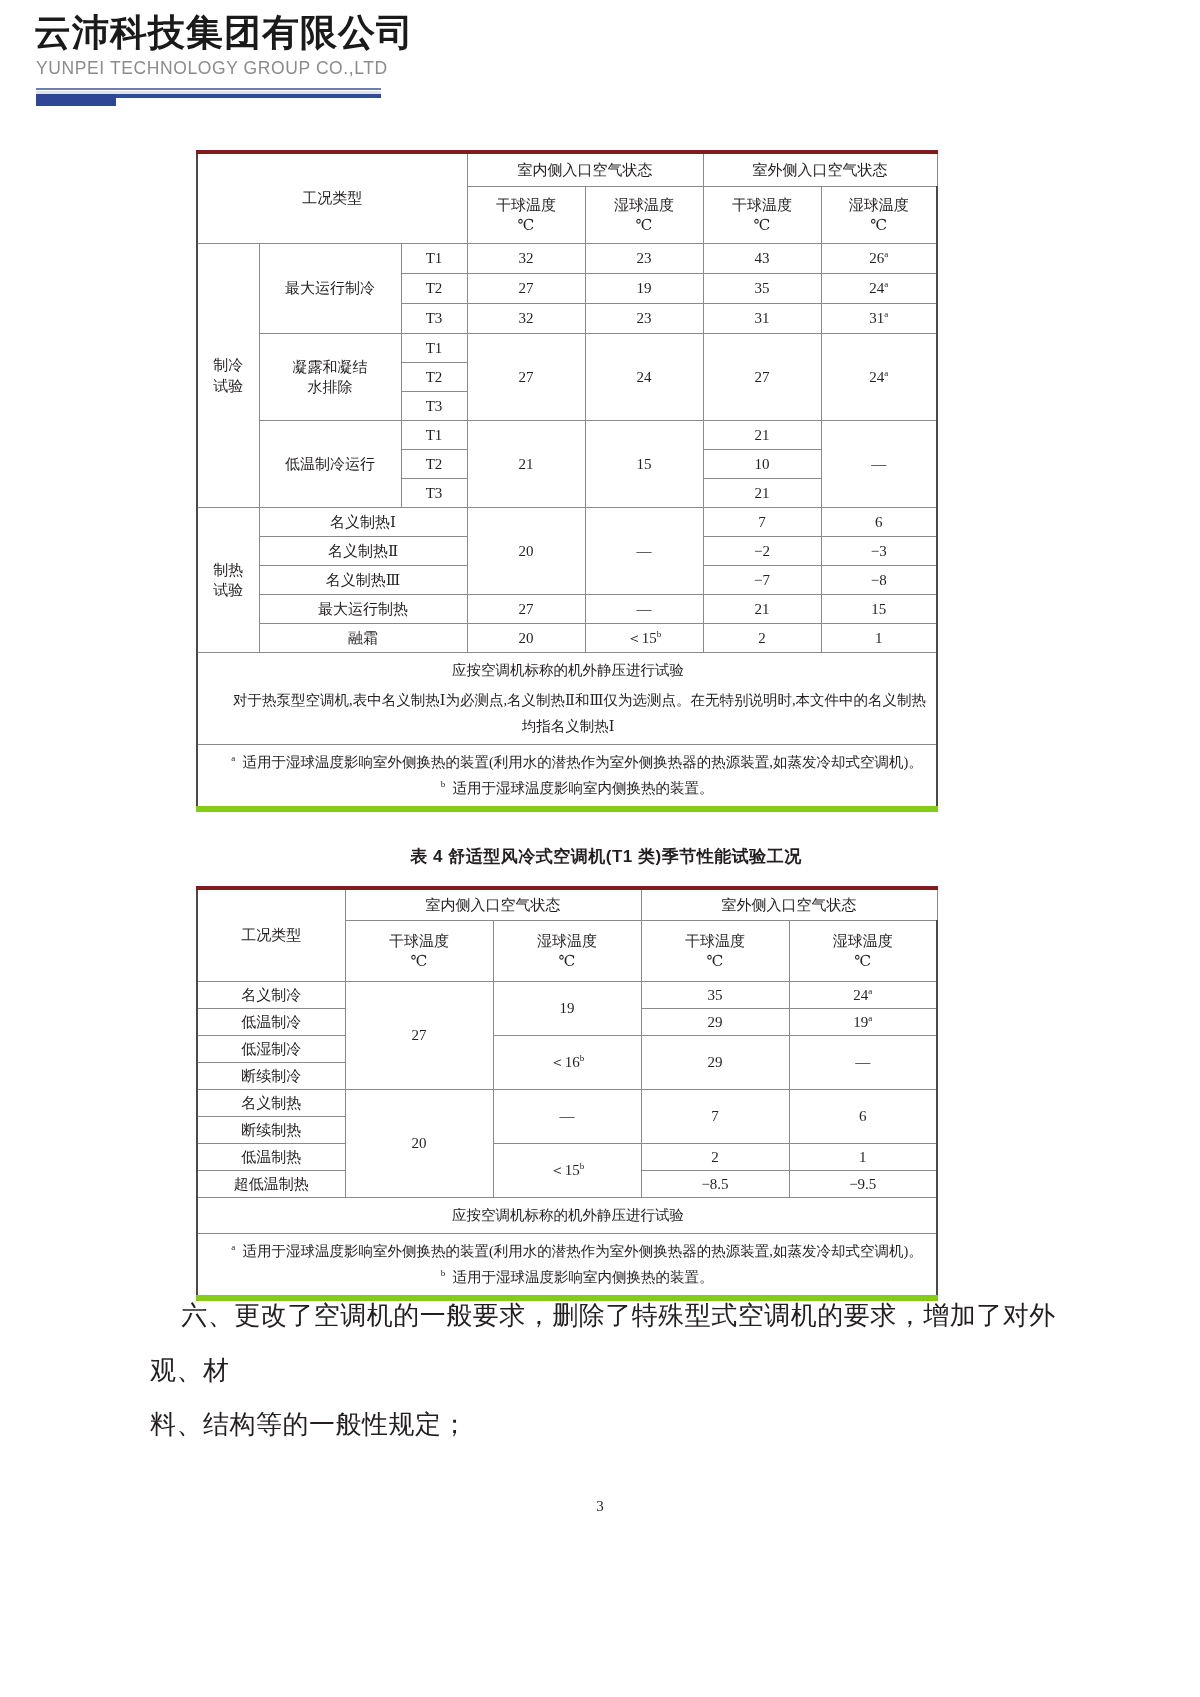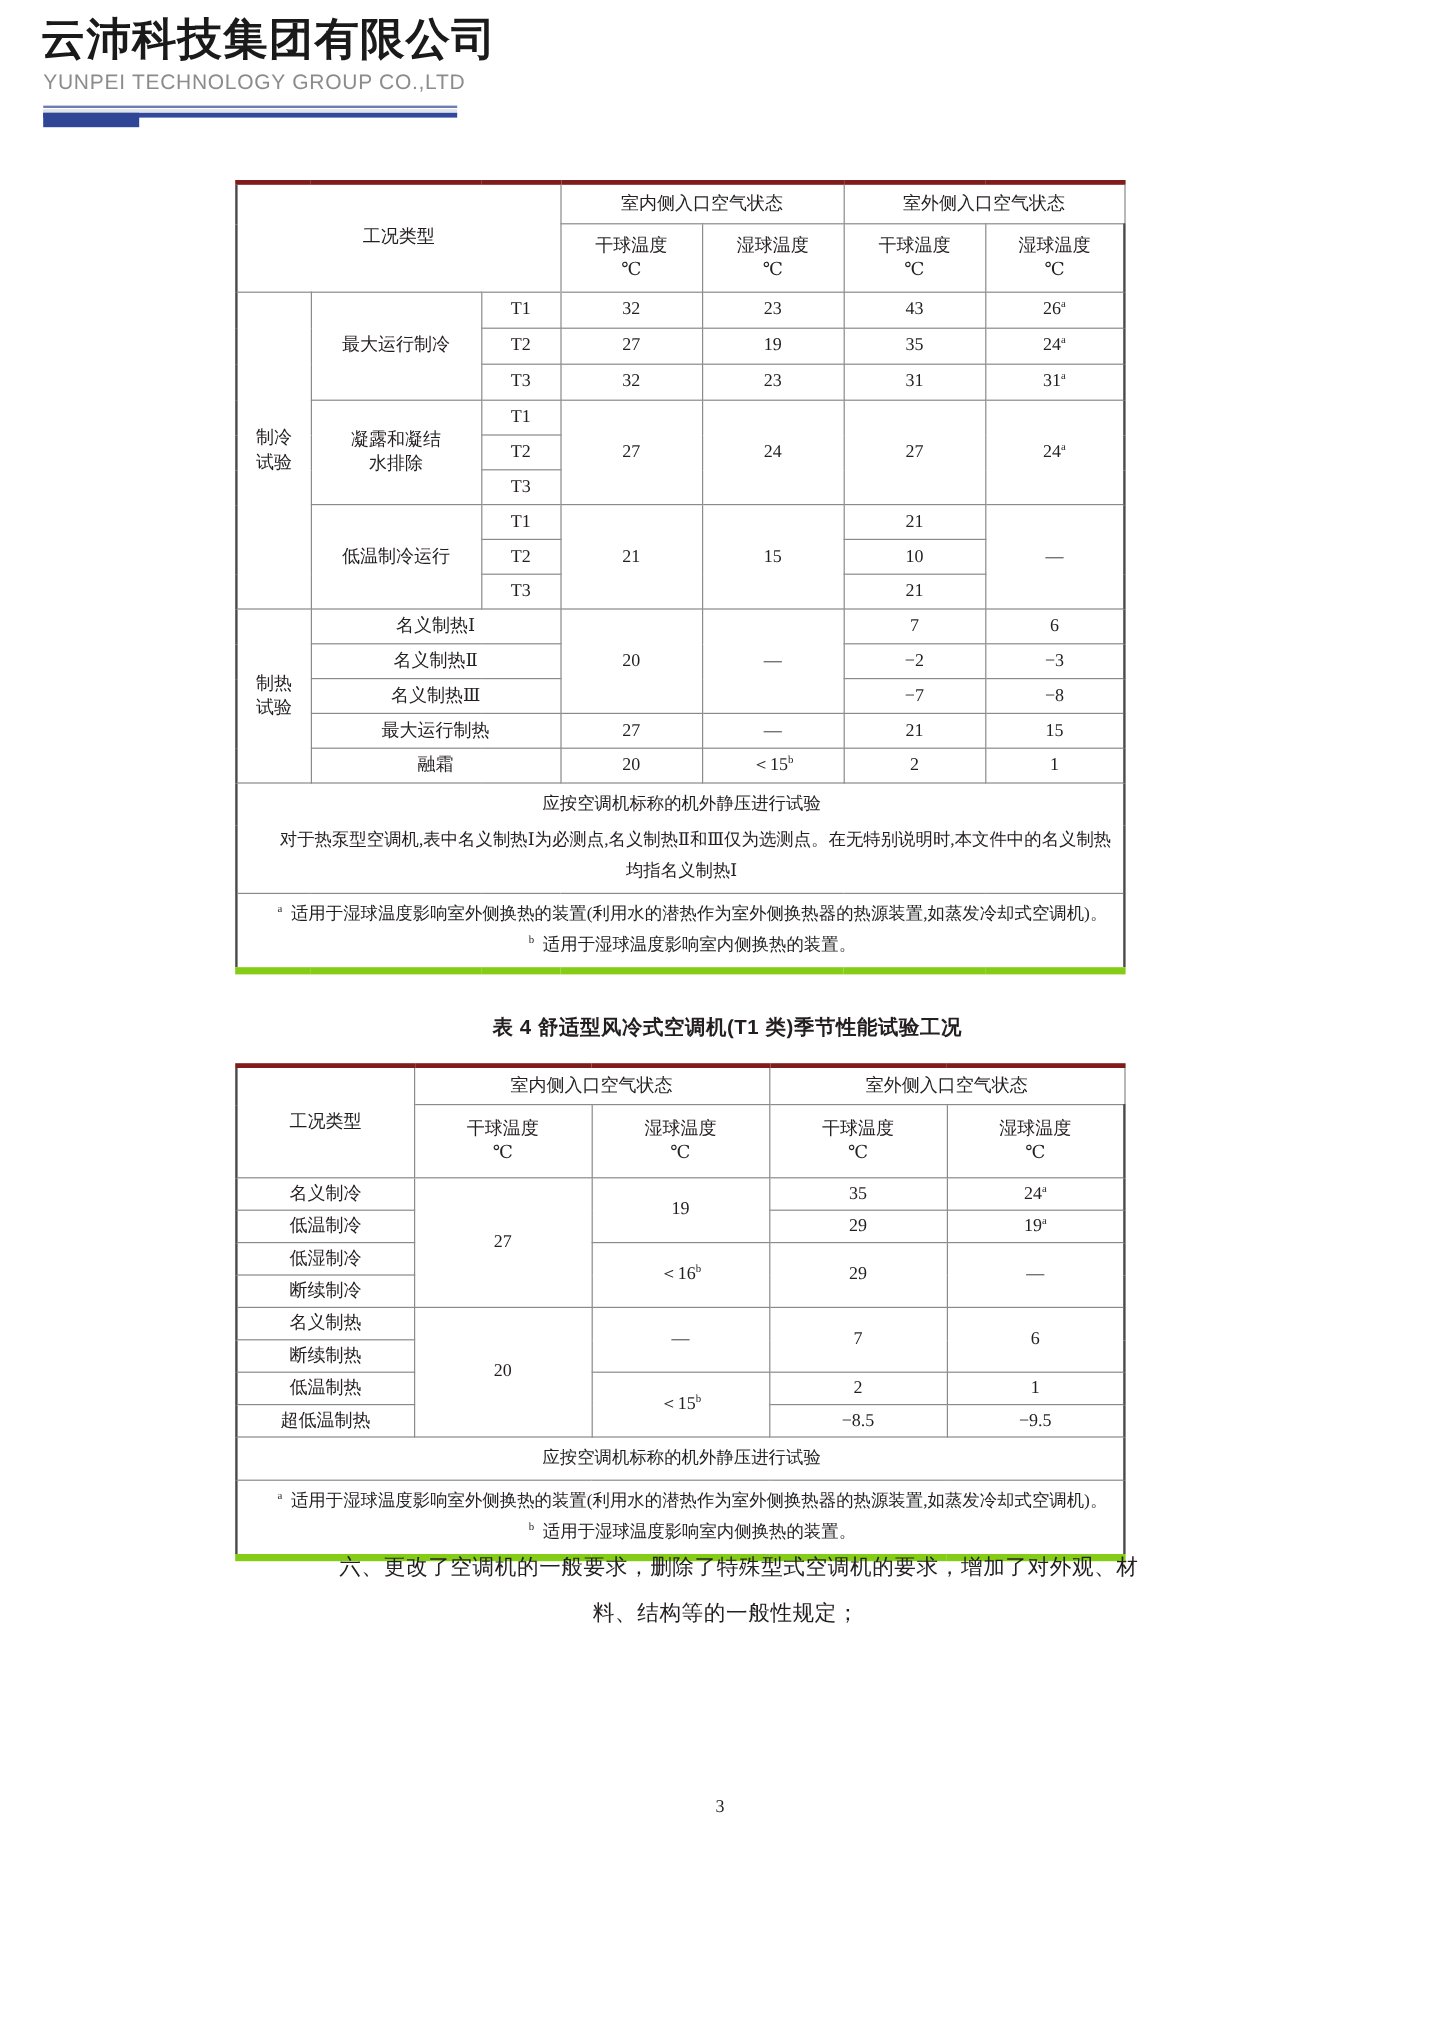--- a/index.html
+++ b/index.html
@@ -140,24 +140,23 @@
   #table4 { width: 740px; }
   #table4 td { height: 22px; }
 
   
   .body-text {
     position: absolute;
     left: 150px;
     top: 1288px;
     width: 910px;
     font-family: Liberation Sans, sans-serif;
-    font-size: 18px;
+    font-size: 26px;
     line-height: 2.1;
     letter-spacing: 0.5px;
-    text-align: center;
   }
   .body-text p { margin: 0; }
   .p-indent { text-indent: 1.2em; }
 
   .page-number {
     position: absolute;
     left: 0;
     top: 1498px;
     width: 1200px;
     text-align: center;

